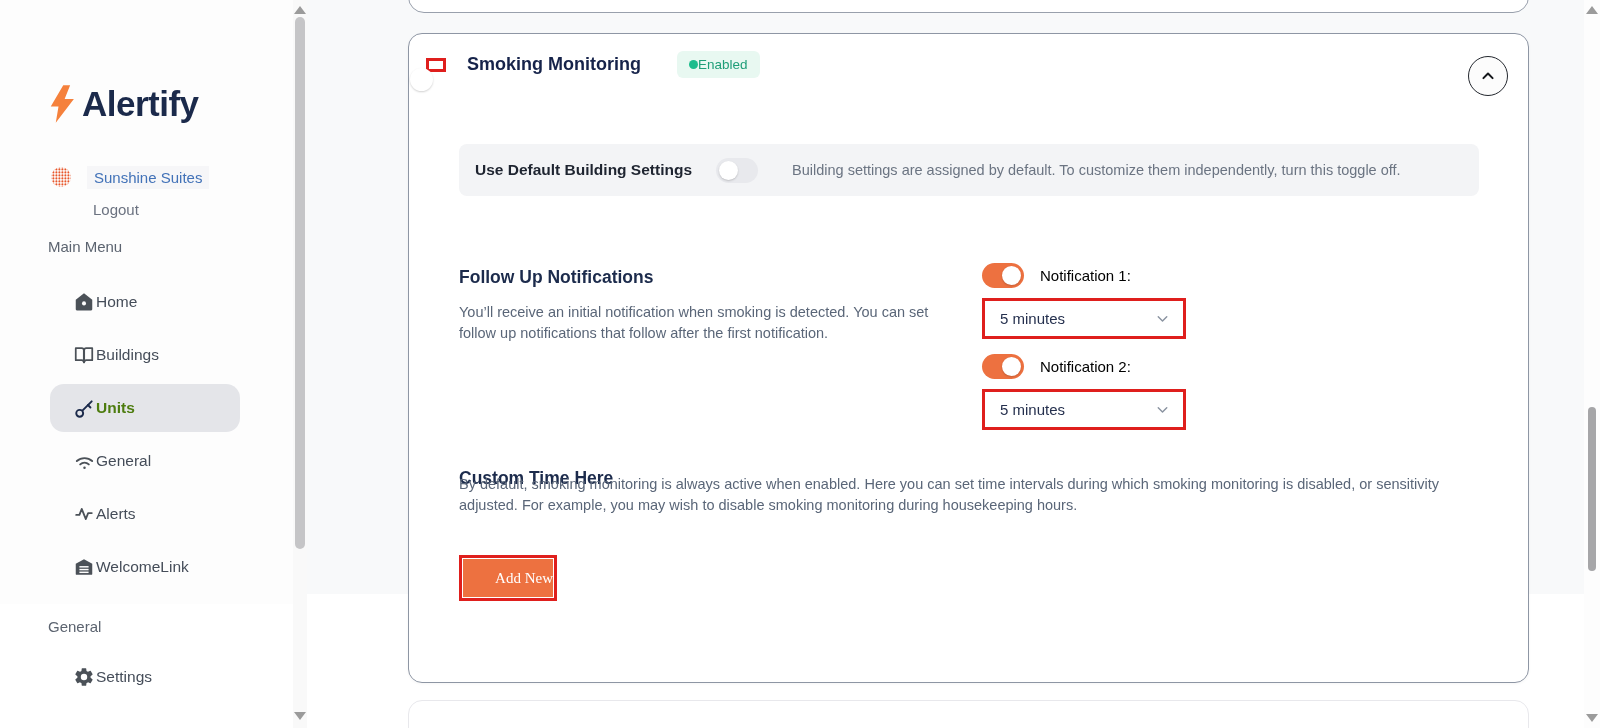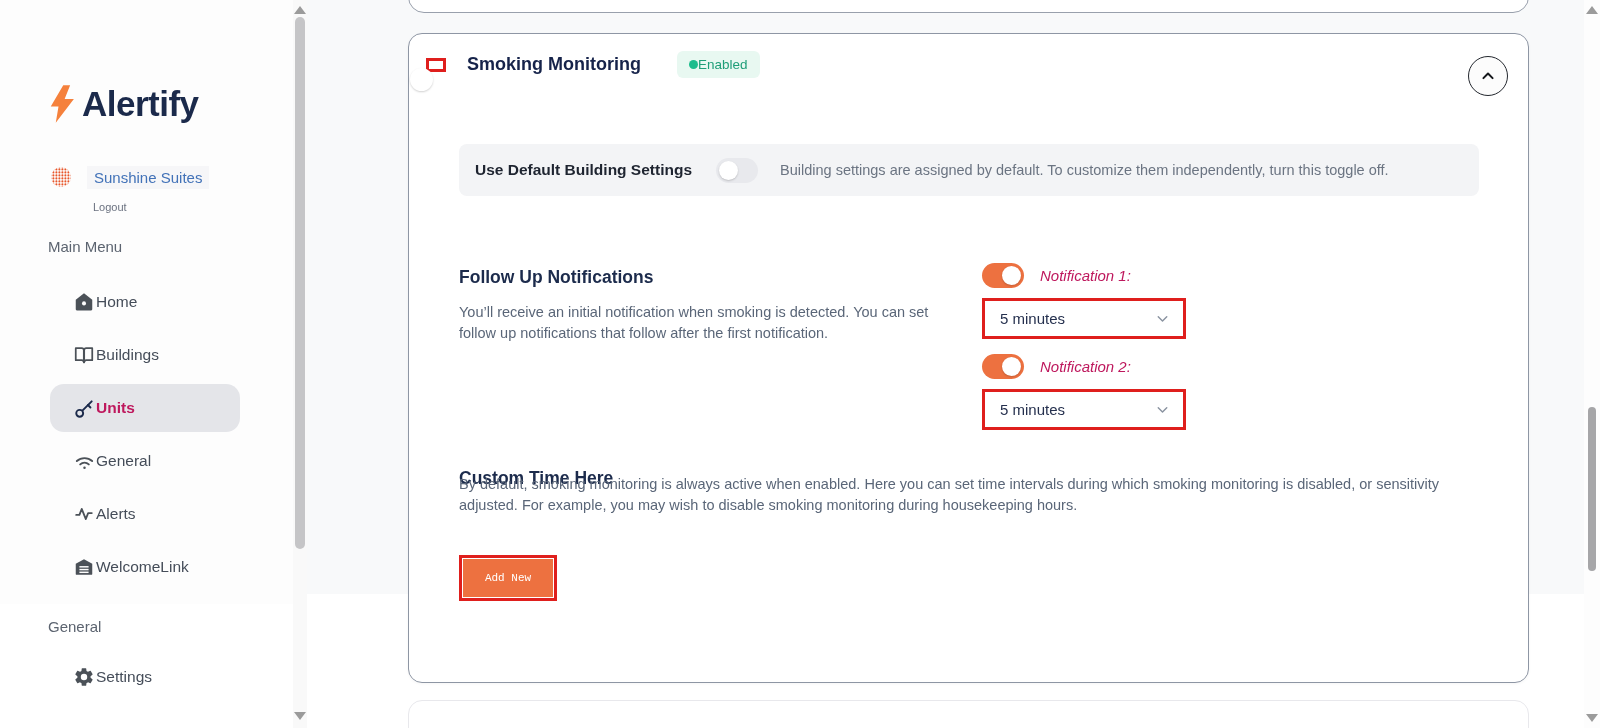--- a/index.html
+++ b/index.html
@@ -6,27 +6,27 @@
   html,body { width:1600px; height:728px; overflow:hidden; background:#fff;
               font-family:"Liberation Sans", sans-serif; }
   .app { position:relative; width:1600px; height:728px; }
 
   
   .sidebar { position:absolute; left:0; top:0; width:307px; height:604px; background:#fdfdfd; }
   .logo { position:absolute; left:47px; top:82px; display:flex; align-items:center; gap:5px; }
   .logo-text { font-size:35px; font-weight:700; color:#1b2a4b; letter-spacing:-0.5px; }
   .account-row { position:absolute; left:49px; top:165px; display:flex; align-items:center; gap:14px; }
   .account-name { font-size:15px; color:#4272b8; background:#f6f6f8; padding:3px 7px; }
-  .logout { position:absolute; left:86px; top:198px; font-size:11px; color:#6b7280; padding:3px 7px; }
+  .logout { position:absolute; left:86px; top:198px; font-size:15px; color:#6b7280; padding:3px 7px; }
   .section-label { position:absolute; left:48px; font-size:15px; color:#5c6470; }
   .nav-item { position:absolute; left:50px; width:190px; height:48px; display:flex; align-items:center;
               padding-left:22px; border-radius:14px; cursor:pointer;text-align:right; }
   .nav-item .lbl { font-size:15.5px; color:#454d59; }
   .nav-item.active { background:#e4e5e9; }
-  .nav-item.active .lbl { color:#be185d; font-weight:700; }
+  .nav-item.active .lbl { color:#4d7c0f; font-weight:700; }
   .nav-icon { width:24px; height:24px; flex:0 0 24px; display:flex; align-items:center; justify-content:center; }
 
   
   .sb-scroll { position:absolute; left:293px; top:0; width:14px; height:728px; background:#f9f9f9; }
   .sb-thumb { position:absolute; left:2px; top:17px; width:10px; height:532px; border-radius:5px; background:#c5c5c7; }
   .arrow-up { width:0; height:0; border-left:6px solid transparent; border-right:6px solid transparent;
               border-bottom:8px solid #9b9b9b; position:absolute; left:1px; }
   .arrow-down { width:0; height:0; border-left:6px solid transparent; border-right:6px solid transparent;
               border-top:8px solid #9b9b9b; position:absolute; left:1px; }
 
@@ -64,35 +64,35 @@
            border-radius:6px; padding:6px 12px; }
   .badge-dot { width:9px; height:9px; border-radius:50%; background:#1dbd8d; }
   .badge-text { font-size:13.5px; color:#1e9e78; }
   .collapse-btn { position:absolute; left:1059px; top:22px; width:40px; height:40px; border-radius:50%;
            background:#fcfcfc; border:1.6px solid #23272e; display:flex; align-items:center; justify-content:center; cursor:pointer; }
 
   .default-bar { position:absolute; left:50px; top:110px; width:1020px; height:52px; background:#f3f4f6;
            border-radius:8px; display:flex; align-items:center; padding:0 16px; }
   .default-label { font-size:15.5px; font-weight:700; color:#1e2430; }
   .default-bar .toggle { margin-left:24px; }
-  .default-desc { font-size:14.5px; color:#6b7482; margin-left:22px; }
+  .default-desc { font-size:14.5px; color:#6b7482; margin-left:34px; }
 
   .section-title { position:absolute; font-size:17.5px; font-weight:700; color:#1c2b4c; }
   .section-desc { position:absolute; font-size:14.5px; color:#5a6678; line-height:1.45; }
 
   .notif-col { position:absolute; left:573px; top:229px; }
   .notif-row { display:flex; align-items:center; gap:16px; height:25px; }
-  .notif-label { font-size:15px; color:#be185d;font-style:italic; }
+  .notif-label { font-size:15px; color:#000000; }
   .select { margin:10px 0 15px 0; width:204px; height:41px; border:3px solid #df1f1d; background:#fff;
             display:flex; align-items:center; justify-content:space-between; padding:0 12px 0 15px; cursor:pointer; }
   .select .val { font-size:15px; color:#25304e; }
 
   .add-btn-wrap { position:absolute; left:50px; top:521px; border:3px solid #df1f1d; padding:1px; }
-  .add-btn { width:90px; height:38px; background:#ed7140; color:#fff; font-size:11px;
-             font-family:Liberation Mono, monospace; border:none; cursor:pointer; }
+  .add-btn { width:90px; height:38px; background:#ed7140; color:#fff; font-size:15px;
+             font-family:Liberation Serif, serif; border:none; cursor:pointer;text-align:right; }
 </style>
 </head>
 <body>
 
 <div class="app">
 
   <div class="sidebar">
 
     <div class="logo">
       <span class="nav-icon" style="width:34px;height:44px">

